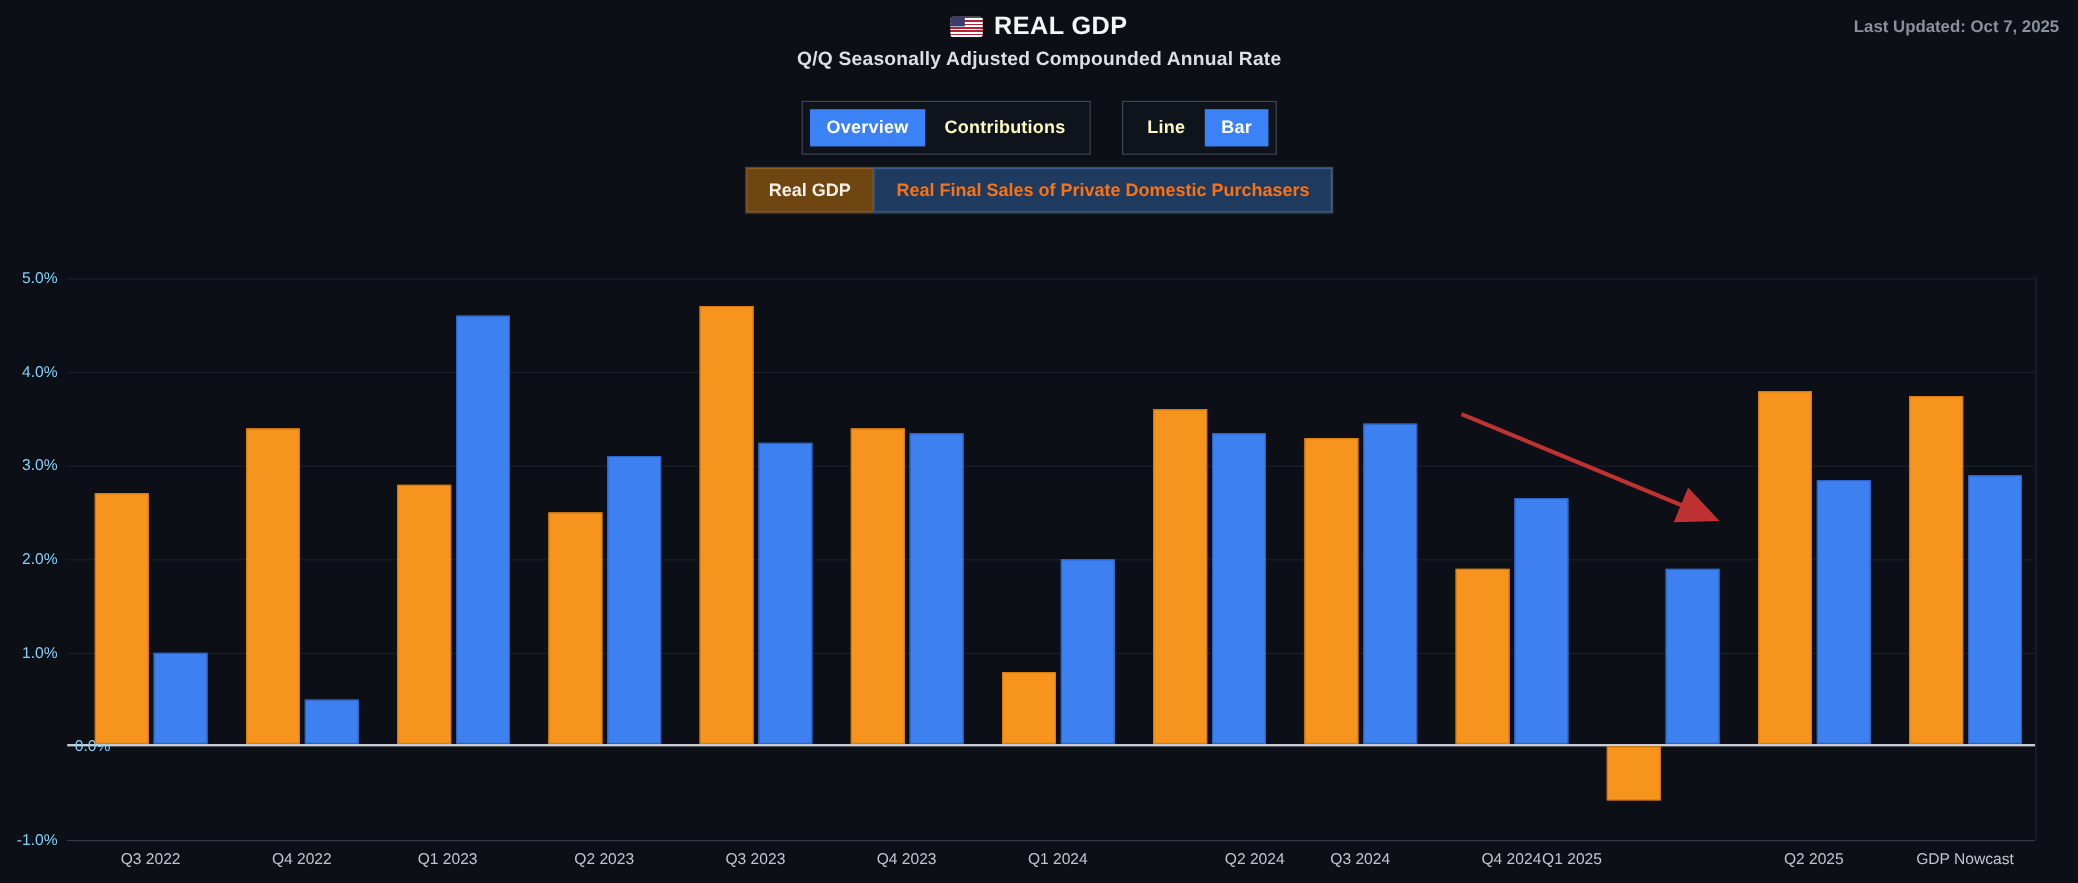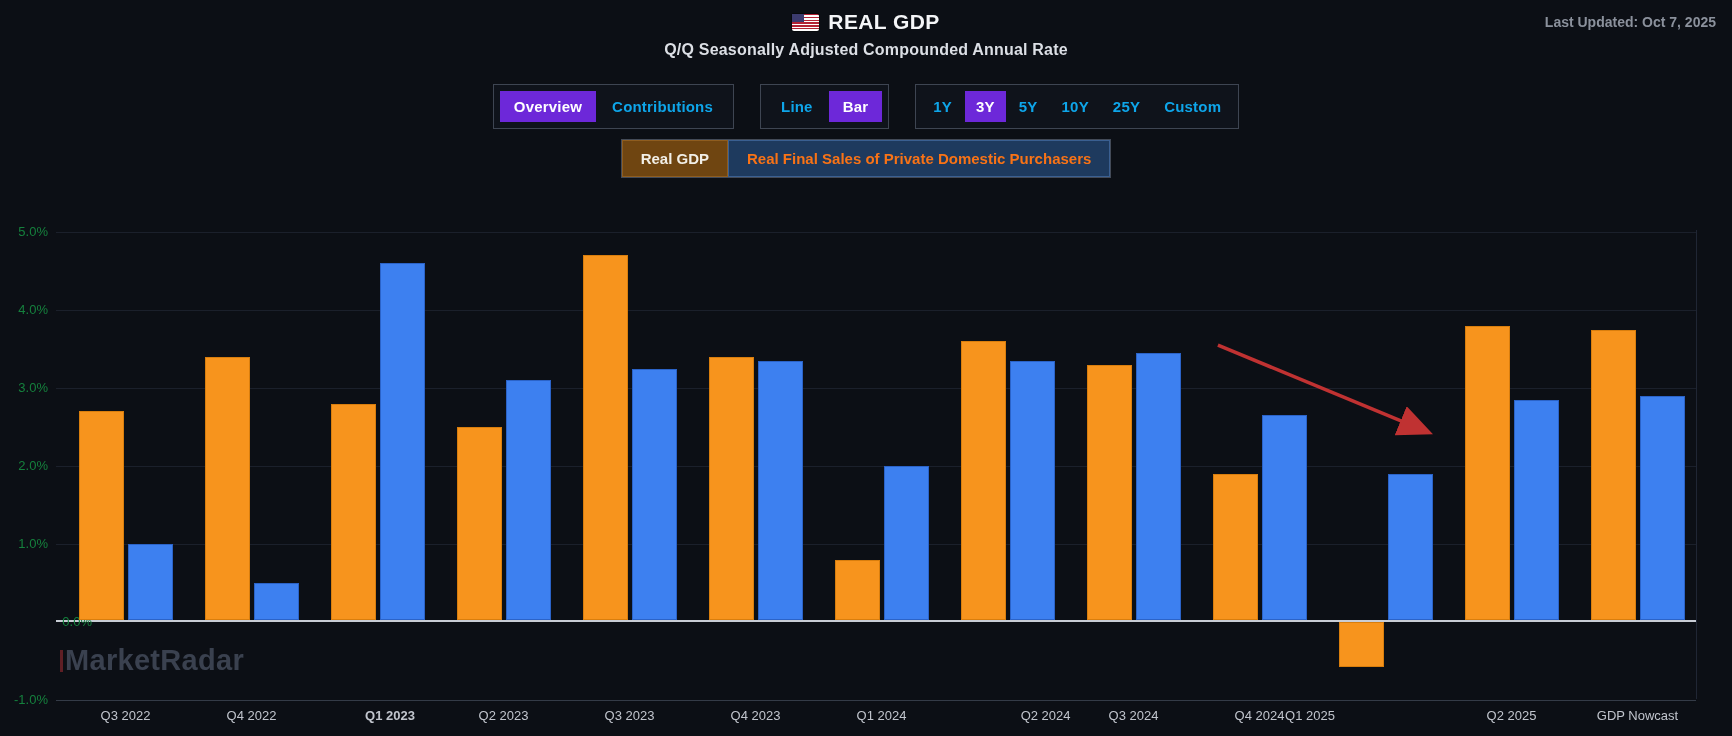--- a/index.html
+++ b/index.html
@@ -15,39 +15,39 @@
   .flag{position:relative;width:27px;height:17px;border-radius:2px;display:inline-block;
         background:repeating-linear-gradient(180deg,#b22234 0 1.4px,#ffffff 1.4px 2.8px);
         box-shadow:0 0 0 1px rgba(0,0,0,.4);} 
   .flag .canton{position:absolute;left:0;top:0;width:12px;height:8px;background:#3c3b6e;}
   .title{display:inline-block;margin:0;font-size:21px;font-weight:800;letter-spacing:.4px;color:#f4f5f7;}
   .subtitle{margin-top:7px;font-size:16px;font-weight:600;color:#dcdfe5;letter-spacing:.2px;}
 
   
   .controls{position:absolute;top:84px;left:0;width:100%;display:flex;justify-content:center;gap:26px;}
   .btn-group{display:flex;align-items:center;background:#0f131b;border:1px solid #3e4552;padding:6px;gap:2px;}
-  .btn{border:none;background:transparent;color:#0ea5e9;font-family:inherit;
+  .btn{border:none;background:transparent;color:#fef9c3;font-family:inherit;
        font-size:15px;font-weight:700;padding:7px 14px;cursor:pointer;letter-spacing:.2px;}
-  .btn.active{background:#6d28d9;color:#ffffff;text-align:right;}
+  .btn.active{background:#3b82f6;color:#ffffff;text-align:right;}
   .btn-group.range .btn{padding:7px 11px;}
 
   
   .legend{position:absolute;top:139px;left:0;width:100%;display:flex;justify-content:center;}
   .legend-inner{display:flex;border:1px solid #434a57;background:#0e1118;}
   .chip{font-size:15px;font-weight:600;padding:9px 18px;cursor:pointer;white-space:nowrap;}
   .chip.gdp{background:#6f4511;border:1px solid #8f5d1f;color:#f2efe7;}
   .chip.rfs{background:#1e3a5e;border:1px solid #3a5f91;color:#f97316;}
 
   
   .chart{position:absolute;inset:0;}
   .gridline{position:absolute;left:56px;width:1640px;height:1px;background:#1b202b;}
   .gridline.zero{height:2px;background:#c9cdd5;}
   .gridline.bottom{background:#343b47;}
   .plot-right-border{position:absolute;left:1696px;top:230px;width:1px;height:469px;background:#202634;}
-  .ytick{position:absolute;left:0;width:48px;text-align:right;font-size:13px;color:#15803d;line-height:16px;}
+  .ytick{position:absolute;left:0;width:48px;text-align:right;font-size:13px;color:#7dd3fc;line-height:16px;}
   .xtick{position:absolute;width:126px;text-align:center;font-size:13px;color:#c1c5cd;line-height:16px;top:708px;}
   .bar{position:absolute;width:45px;box-sizing:border-box;}
   .bar.s0{background:#f7941d;border:1px solid #d97e0d;}
   .bar.s1{background:#3d80f0;border:1px solid #2b63c8;}
   .annotation-svg{position:absolute;left:0;top:0;pointer-events:none;}
 
   
   .watermark{position:absolute;left:60px;top:644px;display:flex;align-items:center;}
   .wm-sliver{width:3px;height:22px;background:#6e2228;opacity:.85;margin-right:2px;}
   .wm-text{font-size:29px;font-weight:700;color:#3a414f;letter-spacing:.3px;}
@@ -71,28 +71,20 @@
 
   <div class="controls">
     <div class="btn-group" id="view-tabs">
         <button class="btn active">Overview</button>
         <button class="btn">Contributions</button>
       </div>
     <div class="btn-group" id="type-tabs">
         <button class="btn">Line</button>
         <button class="btn active">Bar</button>
       </div>
-    <div class="btn-group range" id="range-tabs">
-        <button class="btn">1Y</button>
-        <button class="btn active">3Y</button>
-        <button class="btn">5Y</button>
-        <button class="btn">10Y</button>
-        <button class="btn">25Y</button>
-        <button class="btn">Custom</button>
-      </div>
   </div>
 
   <div class="legend">
     <div class="legend-inner" id="legend-inner">
         <div class="chip gdp">Real GDP</div>
         <div class="chip rfs">Real Final Sales of Private Domestic Purchasers</div>
       </div>
   </div>
 
   <div class="chart" id="chart">
@@ -112,21 +104,21 @@
       <div class="ytick" style="top: 692px;">-1.0%</div>
       <div class="plot-right-border"></div>
       <div class="bar s0" style="left: 78.5px; top: 411.4px; height: 208.6px;"></div>
       <div class="bar s1" style="left: 127.5px; top: 544px; height: 76px;"></div>
       <div class="xtick" style="left: 62.5px;">Q3 2022</div>
       <div class="bar s0" style="left: 204.5px; top: 356.8px; height: 263.2px;"></div>
       <div class="bar s1" style="left: 253.5px; top: 583px; height: 37px;"></div>
       <div class="xtick" style="left: 188.5px;">Q4 2022</div>
       <div class="bar s0" style="left: 330.5px; top: 403.6px; height: 216.4px;"></div>
       <div class="bar s1" style="left: 379.5px; top: 263.2px; height: 356.8px;"></div>
-      <div class="xtick" style="left: 327px; font-weight: bold;">Q1 2023</div>
+      <div class="xtick" style="left: 310px;">Q1 2023</div>
       <div class="bar s0" style="left: 456.5px; top: 427px; height: 193px;"></div>
       <div class="bar s1" style="left: 505.5px; top: 380.2px; height: 239.8px;"></div>
       <div class="xtick" style="left: 440.5px;">Q2 2023</div>
       <div class="bar s0" style="left: 582.5px; top: 255.4px; height: 364.6px;"></div>
       <div class="bar s1" style="left: 631.5px; top: 368.5px; height: 251.5px;"></div>
       <div class="xtick" style="left: 566.5px;">Q3 2023</div>
       <div class="bar s0" style="left: 708.5px; top: 356.8px; height: 263.2px;"></div>
       <div class="bar s1" style="left: 757.5px; top: 360.7px; height: 259.3px;"></div>
       <div class="xtick" style="left: 692.5px;">Q4 2023</div>
       <div class="bar s0" style="left: 834.5px; top: 559.6px; height: 60.4px;"></div>
@@ -153,18 +145,14 @@
       <svg width="1732" height="736" class="annotation-svg">
         <defs>
           <marker id="ah" markerWidth="10" markerHeight="9" refX="7" refY="4.5" orient="auto">
             <path d="M0,0 L10,4.5 L0,9 z" fill="#c03232"></path>
           </marker>
         </defs>
         <line x1="1217.92" y1="345.1" x2="1423.3000000000002" y2="430.12" stroke="#c03232" stroke-width="3.5" marker-end="url(#ah)"></line>
       </svg>
     </div>
 
-  <div class="watermark">
-    <span class="wm-sliver"></span>
-    <span class="wm-text">MarketRadar</span>
-  </div>
 
 </div>
 
 </body></html>

